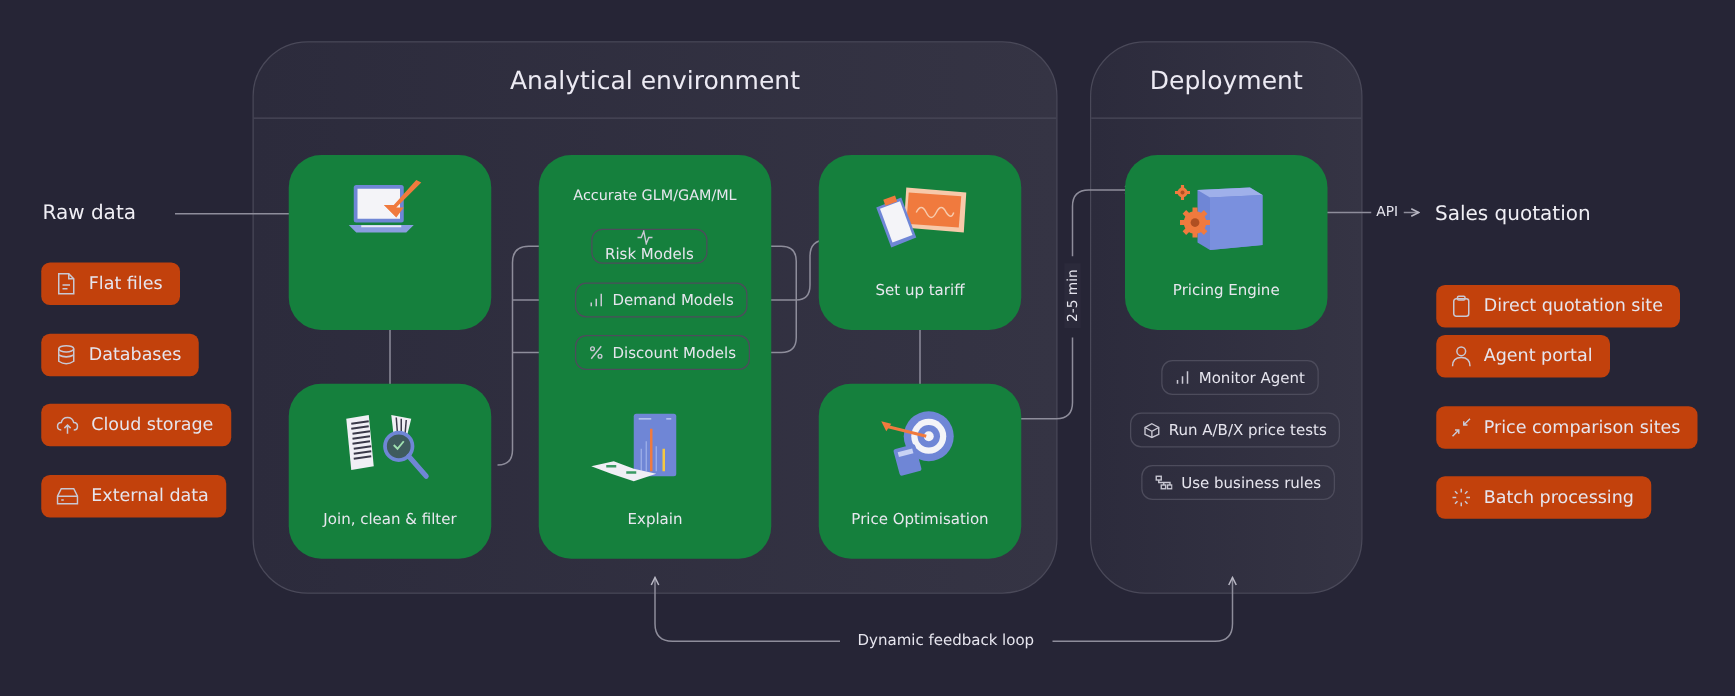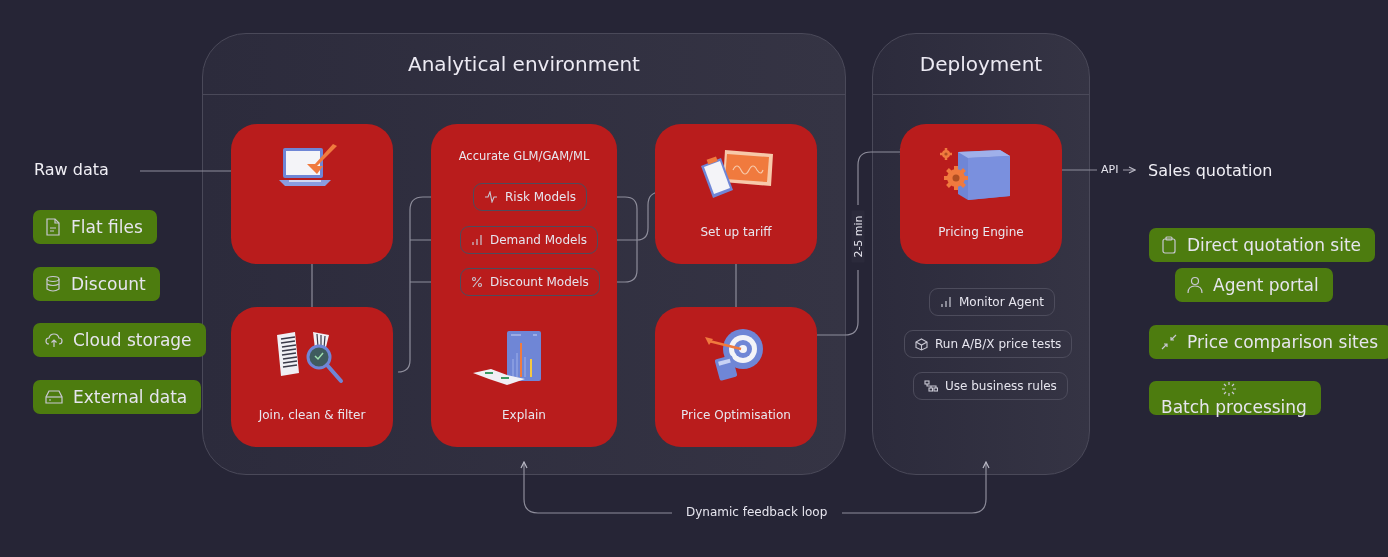--- a/index.html
+++ b/index.html
@@ -1,22 +1,22 @@
 <!DOCTYPE html>
 <html><head>
 <meta charset="utf-8">
 <style>
   html,body{margin:0;padding:0;}
   body{width:1388px;height:557px;background:#262536;font-family:"DejaVu Sans","Liberation Sans",sans-serif;color:#e6e5ee;position:relative;overflow:hidden;}
   .abs{position:absolute;}
   .panel{position:absolute;border:1px solid #4a4959;border-radius:44px;background:linear-gradient(90deg,#2c2b3c 0%,#353444 100%);box-sizing:border-box;}
   .panel-title{position:absolute;left:0;right:0;top:0;height:60px;line-height:60px;text-align:center;font-size:20px;color:#eceaf3;border-bottom:1px solid #4a4959;}
-  .card{position:absolute;border-radius:26px;background:#b91c1c;box-sizing:border-box;}
+  .card{position:absolute;border-radius:26px;background:#15803d;box-sizing:border-box;}
   .card-label{position:absolute;left:0;right:0;text-align:center;font-size:12px;color:#e8e7ef;line-height:16px;}
-  .chip{position:absolute;height:34px;border-radius:7px;background:#4d7c0f;display:flex;align-items:center;padding:0 14px 0 12px;box-sizing:border-box;font-size:17px;color:#e6e5ee;white-space:nowrap;}
+  .chip{position:absolute;height:34px;border-radius:7px;background:#c2410c;display:flex;align-items:center;padding:0 14px 0 12px;box-sizing:border-box;font-size:14px;color:#e6e5ee;white-space:nowrap;}
   .chip svg{margin-right:10px;flex:none;}
   .pill{position:absolute;height:28px;border-radius:9px;border:1px solid #4d4c5c;display:flex;align-items:center;padding:0 10px;box-sizing:border-box;font-size:12px;color:#e6e5ee;white-space:nowrap;background:transparent;}
   .pill svg{margin-right:7px;flex:none;}
   .section-label{position:absolute;font-size:16px;color:#f0eff5;}
   .small{font-size:11px;color:#e6e5ee;}
   svg.lines{position:absolute;left:0;top:0;}
 </style>
 </head>
 <body>
 
@@ -68,21 +68,21 @@
       <path d="M5,10 H11 M5,13 H9"></path>
     </svg>
   <span>Flat files</span>
 </div>
 <div class="chip" style="left:33px;top:267px;">
   <svg width="16" height="18" viewBox="0 0 16 18" fill="none" stroke="#c9c8d3" stroke-width="1.2">
       <ellipse cx="8" cy="4" rx="6" ry="2.5"></ellipse>
       <path d="M2,4 V14 Q8,18 14,14 V4"></path>
       <path d="M2,9 Q8,12 14,9"></path>
     </svg>
-  <span>Discount</span>
+  <span>Databases</span>
 </div>
 <div class="chip" style="left:33px;top:323px;">
   <svg width="18" height="16" viewBox="0 0 18 16" fill="none" stroke="#c9c8d3" stroke-width="1.2">
       <path d="M4,12 Q1,12 1,9 Q1,6 4,6 Q5,2 9,2 Q13,2 14,6 Q17,6 17,9 Q17,12 14,12"></path>
       <path d="M9,15 V8 M6.5,10.5 L9,8 L11.5,10.5"></path>
     </svg>
   <span>Cloud storage</span>
 </div>
 <div class="chip" style="left:33px;top:380px;justify-content:center;">
   <svg width="18" height="16" viewBox="0 0 18 16" fill="none" stroke="#c9c8d3" stroke-width="1.2">
@@ -129,21 +129,21 @@
     <g stroke="#9fb0ea" stroke-width="1">
         <path d="M42,48 V30 M46,48 V24 M54,48 V28"></path>
       </g>
     <path d="M50,48 V14" stroke="#f07a3e" stroke-width="2"></path>
     <path d="M60,48 V30" stroke="#f5c842" stroke-width="2"></path>
     <path d="M2,44 L20,40 L36,46 L54,50 L36,56 L18,50 Z" fill="#f0eff5"></path>
     <path d="M14,44 H22 M30,49 H38" stroke="#3a9a63" stroke-width="2"></path>
   </svg>
 </div>
 
-<div class="pill" style="left:473px;top:183px;">
+<div class="pill" style="left:473px;top:183px;flex-direction:column;">
   <svg width="14" height="12" viewBox="0 0 14 12" fill="none" stroke="#c9c8d3" stroke-width="1.1">
       <path d="M1,6 H4 L6,1 L8,11 L10,6 H13"></path>
     </svg>
   <span>Risk Models</span>
 </div>
 <div class="pill" style="left:460px;top:226px;">
   <svg width="12" height="12" viewBox="0 0 12 12" fill="none" stroke="#c9c8d3" stroke-width="1.2">
       <path d="M2,11 V8 M6,11 V5 M10,11 V1"></path>
     </svg>
   <span>Demand Models</span>
@@ -232,34 +232,34 @@
 
 <div class="section-label" style="left:1148px;top:161px;">Sales quotation</div>
 
 <div class="chip" style="left:1149px;top:228px;">
   <svg width="16" height="18" viewBox="0 0 16 18" fill="none" stroke="#c9c8d3" stroke-width="1.2">
       <rect x="2" y="3" width="12" height="14" rx="2"></rect>
       <rect x="5" y="1" width="6" height="3" rx="1"></rect>
     </svg>
   <span>Direct quotation site</span>
 </div>
-<div class="chip" style="left:1149px;top:268px;margin-left:26px;">
+<div class="chip" style="left:1149px;top:268px;">
   <svg width="16" height="18" viewBox="0 0 16 18" fill="none" stroke="#c9c8d3" stroke-width="1.2">
       <circle cx="8" cy="5" r="3.5"></circle>
       <path d="M1,17 Q1,10 8,10 Q15,10 15,17"></path>
     </svg>
   <span>Agent portal</span>
 </div>
 <div class="chip" style="left:1149px;top:325px;">
   <svg width="16" height="16" viewBox="0 0 16 16" fill="none" stroke="#c9c8d3" stroke-width="1.2">
       <path d="M1,15 L6,10 M3,10 H6 V13"></path>
       <path d="M15,1 L10,6 M13,6 H10 V3"></path>
     </svg>
   <span>Price comparison sites</span>
 </div>
-<div class="chip" style="left:1149px;top:381px;flex-direction:column;">
+<div class="chip" style="left:1149px;top:381px;">
   <svg width="16" height="16" viewBox="0 0 16 16" fill="none" stroke="#c9c8d3" stroke-width="1.2">
       <path d="M8,1 V4 M8,12 V15 M1,8 H4 M12,8 H15 M3,3 L5,5 M11,11 L13,13 M13,3 L11,5 M5,11 L3,13"></path>
     </svg>
   <span>Batch processing</span>
 </div>
 
 <div class="abs small" style="left:686px;top:505px;font-size:12px;">Dynamic feedback loop</div>
 
 </body></html>

